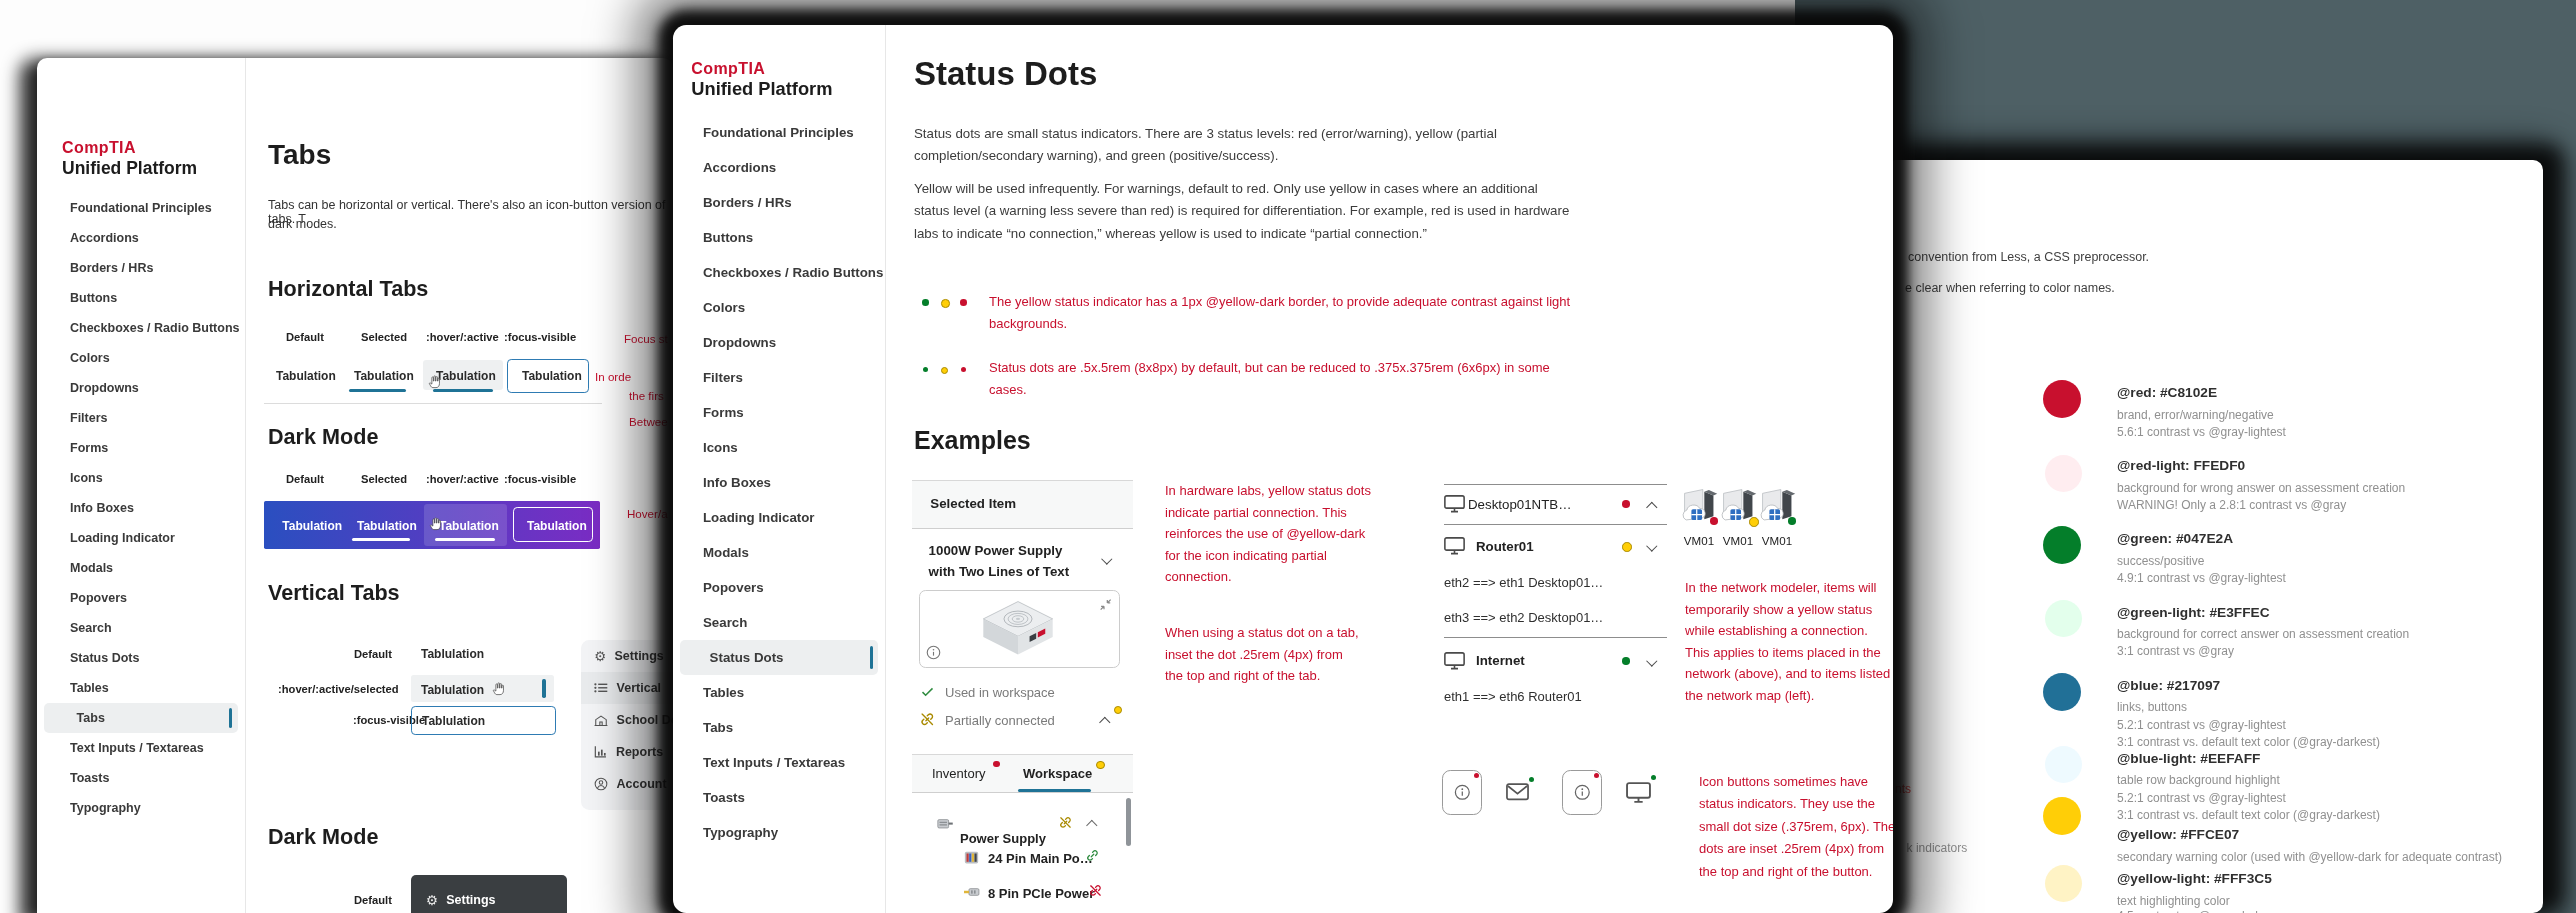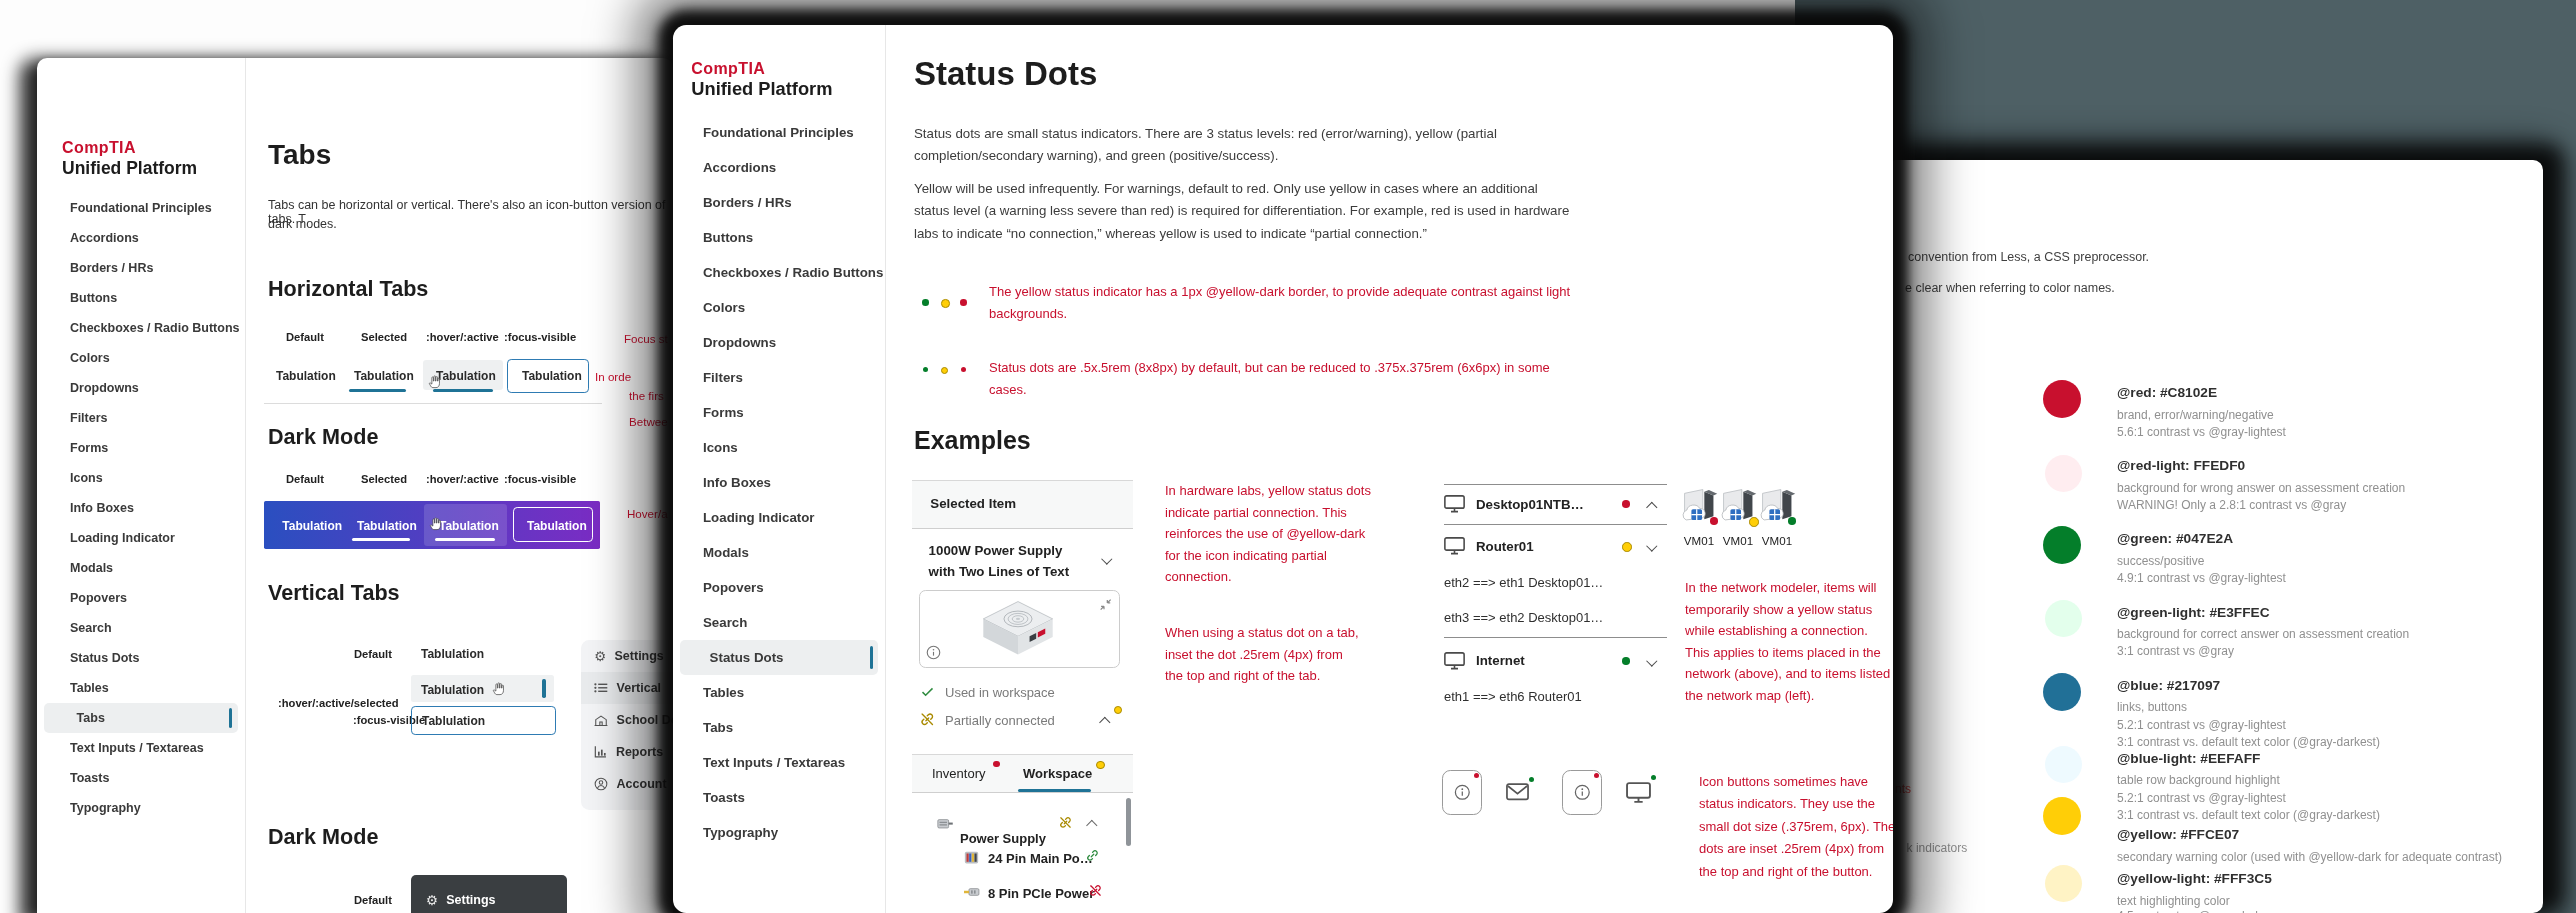--- a/index.html
+++ b/index.html
@@ -182,21 +182,21 @@
       </span>
       <div class="abs" style="left:249px;top:5.8px;width:78px;height:33px;border:1.7px solid #fff;border-radius:4.2px;"></div>
       <span class="abs tabtxt" style="left:263px;top:17.5px;color:#fff;">Tabulation</span>
     </div>
     <span class="red-frag" style="left:590px;top:449px;">Hover/a</span>
 
     <h2 class="abs" style="left:231px;top:522px;font-size:21.6px;">Vertical Tabs</h2>
     <span class="collabel" style="left:317px;top:590px;">Default</span>
     <span class="abs tabtxt" style="left:384px;top:589px;">Tablulation</span>
 
-    <span class="collabel" style="left:241px;top:625px;margin-top:14px;">:hover/:active/selected</span>
+    <span class="collabel" style="left:241px;top:625px;">:hover/:active/selected</span>
     <div class="abs" style="left:374px;top:617px;width:143px;height:27.4px;background:#eff1f2;border-radius:2.5px;">
       <span class="abs tabtxt" style="left:10px;top:7.5px;">Tablulation</span>
       <span class="abs" style="left:81px;top:5.8px;width:13.3px;height:15px;">
         <svg width="13.3" height="15" viewBox="0 0 24 26">
             <path d="M9 24c-2.2 0-3.2-1.3-4.4-3.2L2.6 17c-.5-.9.7-2 1.6-1.3L7 17.6V6.2a1.4 1.4 0 012.8 0v6h.9V4.2a1.4 1.4 0 012.8 0v8h.9V5.6a1.4 1.4 0 012.8 0v6.6h.9V8.4a1.3 1.3 0 012.6 0v8.4c0 4-2.4 7.2-6.2 7.2z" fill="#fff" stroke="#444" stroke-width="1.3"></path>
           </svg>
       </span>
       <span class="selbar" style="right:8.3px;top:4.2px;height:19px;"></span>
     </div>
 
@@ -298,21 +298,21 @@
       <div class="ni" style="height:35px;padding-left:30px;font-size:13.3px;">Typography</div>
     </div>
 
     <h1 class="abs" style="left:241px;top:30px;font-size:33px;">Status Dots</h1>
     <div class="abs" style="left:241px;top:98px;width:665px;font-size:13.3px;line-height:22.4px;color:#3c3c3c;">Status dots are small status indicators. There are 3 status levels:  red (error/warning), yellow (partial completion/secondary warning), and green (positive/success).</div>
     <div class="abs" style="left:241px;top:153px;width:656px;font-size:13.3px;line-height:22.4px;color:#3c3c3c;">Yellow will be used infrequently. For warnings, default to red. Only use yellow in cases where an additional status level (a warning less severe than red) is required for differentiation. For example, red is used in hardware labs to indicate “no connection,” whereas yellow is used to indicate “partial connection.”</div>
 
     <span class="dot g d8" style="left:249px;top:274px;"></span>
     <span class="dot y d8" style="left:268px;top:274px;"></span>
     <span class="dot r d8" style="left:287px;top:274px;"></span>
-    <div class="red-note" style="left:316px;top:256px;width:582px;">The yellow status indicator has a 1px @yellow-dark border, to provide adequate contrast against light backgrounds.</div>
+    <div class="red-note" style="left:316px;top:266px;width:582px;">The yellow status indicator has a 1px @yellow-dark border, to provide adequate contrast against light backgrounds.</div>
 
     <span class="dot g d6" style="left:250px;top:342px;"></span>
     <span class="dot y d6" style="left:268px;top:342px;"></span>
     <span class="dot r d6" style="left:288px;top:342px;"></span>
     <div class="red-note" style="left:316px;top:332px;width:590px;">Status dots are .5x.5rem (8x8px) by default, but can be reduced to .375x.375rem (6x6px) in some cases.</div>
 
     <h2 class="abs" style="left:241px;top:401px;font-size:25px;">Examples</h2>
 
     <div class="abs" style="left:239px;top:455px;width:221px;height:433px;">
       <div class="panelhead" style="left:0;top:0;width:221px;height:47px;">
@@ -439,21 +439,21 @@
     <div class="red-note" style="left:492px;top:597px;width:199px;">When using a status dot on a tab, inset the dot .25rem (4px) from the top and right of the tab.</div>
 
     <div class="abs" style="left:771px;top:0;width:226px;height:888px;">
       <div class="hrline" style="left:0;top:459px;width:223px;"></div>
       <span class="abs" style="left:0;top:470px;">
         <svg width="21" height="17.5" viewBox="0 0 24 20" fill="none" stroke="#4a4a4a" stroke-width="1.8">
             <rect x="1" y="1" width="22" height="14" rx="2"></rect>
             <path d="M8 19h8M12 15v4"></path>
           </svg>
       </span>
-      <span class="abs" style="left:32px;top:472px;font-size:13.3px;font-weight:700;color:#222;">Desktop01NTB…</span>
+      <span class="abs" style="left:24px;top:472px;font-size:13.3px;font-weight:400;color:#222;">Desktop01NTB…</span>
       <span class="dot r d9" style="left:178px;top:475px;"></span>
       <span class="chev up" style="left:204px;top:479px;"></span>
       <div class="hrline" style="left:0;top:499px;width:223px;"></div>
 
       <span class="abs" style="left:0;top:512px;">
         <svg width="21" height="17.5" viewBox="0 0 24 20" fill="none" stroke="#4a4a4a" stroke-width="1.8">
             <rect x="1" y="1" width="22" height="14" rx="2"></rect>
             <path d="M8 19h8M12 15v4"></path>
           </svg>
       </span>

